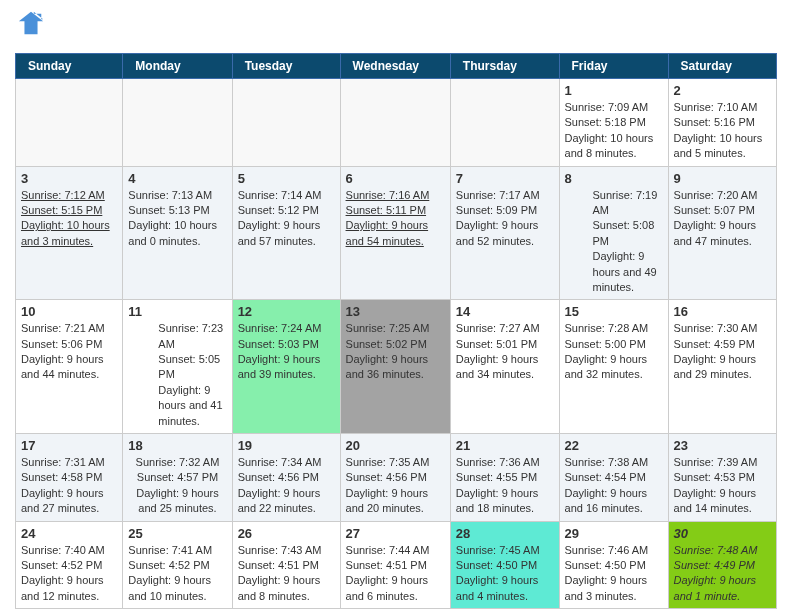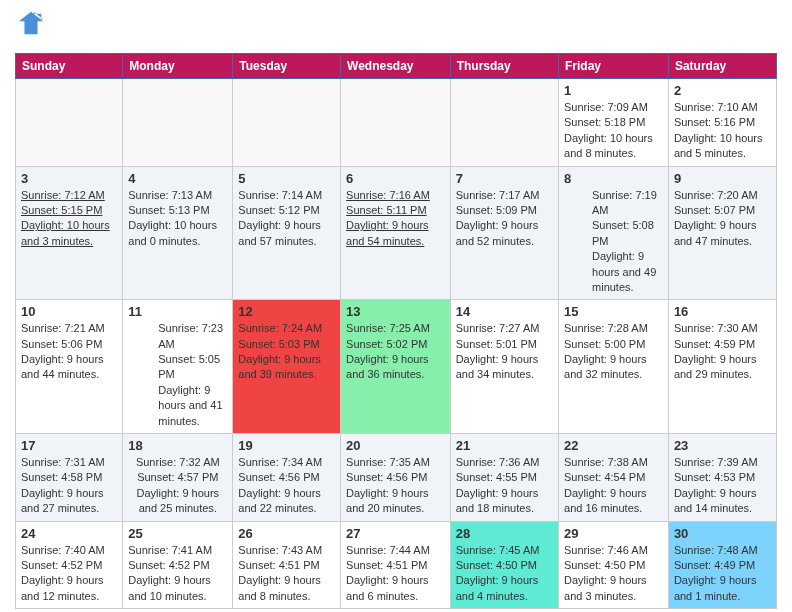--- a/index.html
+++ b/index.html
@@ -15,24 +15,24 @@
     .logo-blue { color: #4a90d9; }
     .logo-icon { width: 28px; height: 28px; margin-left: 2px; }
     
     .title-section { text-align: right; }
     .month-year { font-size: 36px; font-weight: normal; color: #333; }
     .location { font-size: 16px; color: #555; }
     
     .calendar { width: 100%; border-collapse: collapse; }
     
     .calendar th {
-      background: #be185d;
+      background: #0c4a6e;
       color: white;
       text-align: left;
-      padding: 5px 6px;
+      padding: 5px 12px;
       font-size: 12px;
       border: 1px solid #3a6aaa;
     }
     
     .calendar td {
       border: 1px solid #ccc;
       vertical-align: top;
       padding: 4px 5px;
       width: 113px;
       min-height: 75px;
@@ -152,27 +152,27 @@
             <div class="day-info" style="white-space: pre-line;">Sunrise: 7:21 AM
 Sunset: 5:06 PM
 Daylight: 9 hours and 44 minutes.</div>
           </td>
           <td style="background: rgb(255, 255, 255);">
             <span class="day-number">11</span>
             <div class="day-info" style="white-space: pre-line; margin-left: 30px;">Sunrise: 7:23 AM
 Sunset: 5:05 PM
 Daylight: 9 hours and 41 minutes.</div>
           </td>
-          <td style="background: #ef4444;">
+          <td style="background: #86efac;">
             <span class="day-number">12</span>
             <div class="day-info" style="white-space: pre-line;">Sunrise: 7:24 AM
 Sunset: 5:03 PM
 Daylight: 9 hours and 39 minutes.</div>
           </td>
-          <td style="background: #86efac;">
+          <td style="background: #a3a3a3;">
             <span class="day-number">13</span>
             <div class="day-info" style="white-space: pre-line;">Sunrise: 7:25 AM
 Sunset: 5:02 PM
 Daylight: 9 hours and 36 minutes.</div>
           </td>
           <td style="background: rgb(255, 255, 255);">
             <span class="day-number">14</span>
             <div class="day-info" style="white-space: pre-line;">Sunrise: 7:27 AM
 Sunset: 5:01 PM
 Daylight: 9 hours and 34 minutes.</div>
@@ -264,21 +264,21 @@
             <div class="day-info" style="white-space: pre-line;">Sunrise: 7:45 AM
 Sunset: 4:50 PM
 Daylight: 9 hours and 4 minutes.</div>
           </td>
           <td style="background: rgb(255, 255, 255);">
             <span class="day-number">29</span>
             <div class="day-info" style="white-space: pre-line;">Sunrise: 7:46 AM
 Sunset: 4:50 PM
 Daylight: 9 hours and 3 minutes.</div>
           </td>
-          <td style="background: #7dd3fc;">
+          <td style="background: #84cc16; font-style: italic;">
             <span class="day-number">30</span>
             <div class="day-info" style="white-space: pre-line;">Sunrise: 7:48 AM
 Sunset: 4:49 PM
 Daylight: 9 hours and 1 minute.</div>
           </td>
         </tr>
       </tbody>
   </table>
 </div>
 

